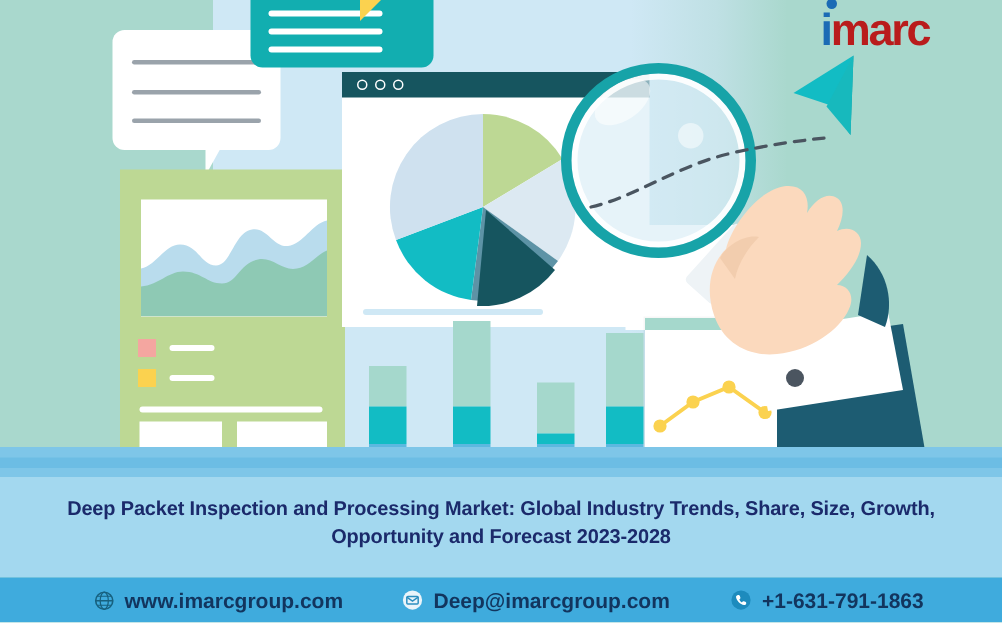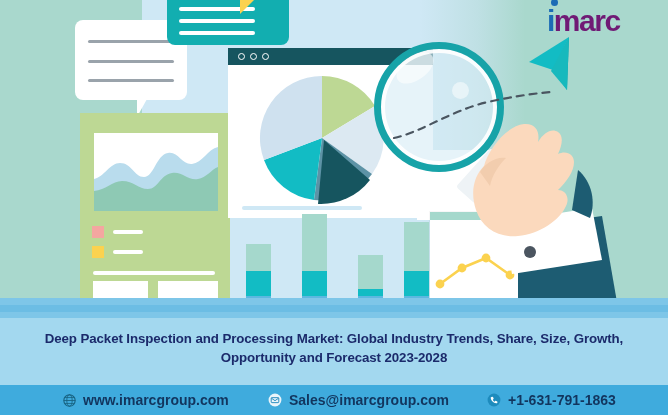--- a/index.html
+++ b/index.html
@@ -276,21 +276,21 @@
   
   .logo{
     position:absolute;
     left:547px; top:6px;
     font-size:30px;
     font-weight:bold;
     letter-spacing:-1.5px;
     line-height:1;
   }
   .logo .i{ color:#1b6bb5; }
-  .logo .marc{ color:#701a75; }
+  .logo .marc{ color:#b91c1c; }
   .logo .dot-i{
     position:absolute;
     left:4px; top:-7px;
     width:7px;height:7px;border-radius:50%;
     background:#1b6bb5;
   }
 </style>
 </head>
 <body>
 
@@ -454,21 +454,21 @@
     </div>
 
     <div class="fitem fi-mail">
       <span class="fico">
         <svg width="14" height="14" viewBox="0 0 24 24">
           <circle cx="12" cy="12" r="11" fill="#e9f4fa"></circle>
           <rect x="5.5" y="8" width="13" height="8.5" rx="1.2" fill="none" stroke="#2d8fc0" stroke-width="1.7"></rect>
           <polyline points="5.5,8.6 12,13.2 18.5,8.6" fill="none" stroke="#2d8fc0" stroke-width="1.7"></polyline>
         </svg>
       </span>
-      <span>Sales@imarcgroup.com</span>
+      <span>Deep@imarcgroup.com</span>
     </div>
 
     <div class="fitem fi-phone">
       <span class="fico">
         <svg width="14" height="14" viewBox="0 0 24 24">
           <circle cx="12" cy="12" r="11" fill="#1d8bbd"></circle>
           <path d="M8.6,6.4 C9.6,6.1 10.4,6.6 10.7,7.5 L11.3,9.2
                    C11.5,9.9 11.3,10.4 10.8,10.8 L10,11.4
                    C10.6,12.9 11.6,14 13,14.8 L13.6,14
                    C14,13.5 14.6,13.3 15.2,13.5 L16.9,14.1

